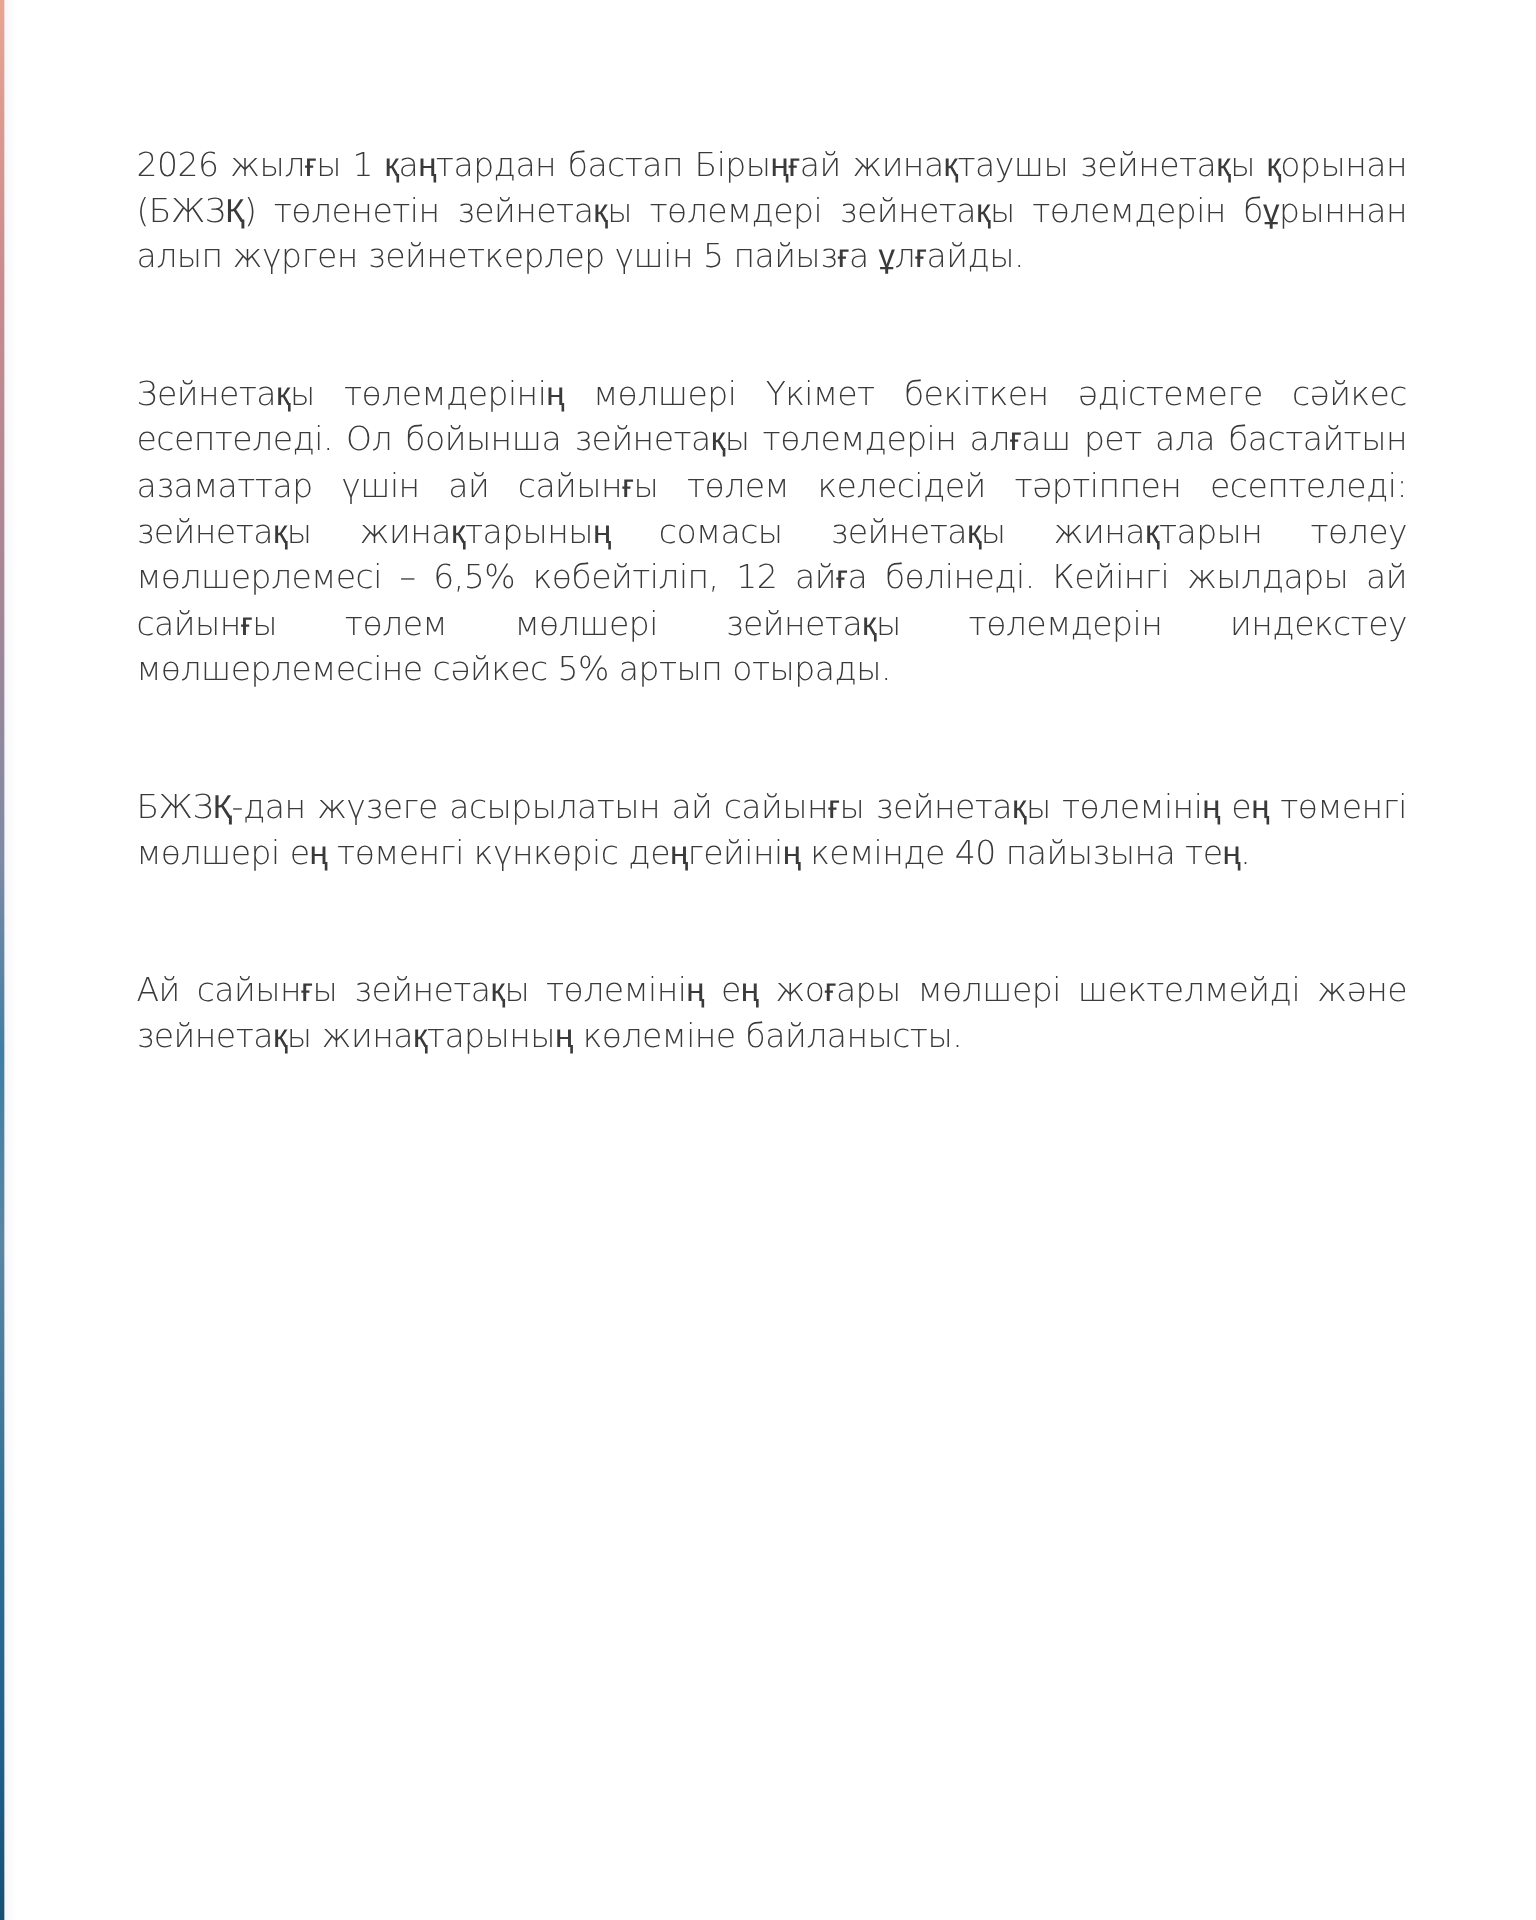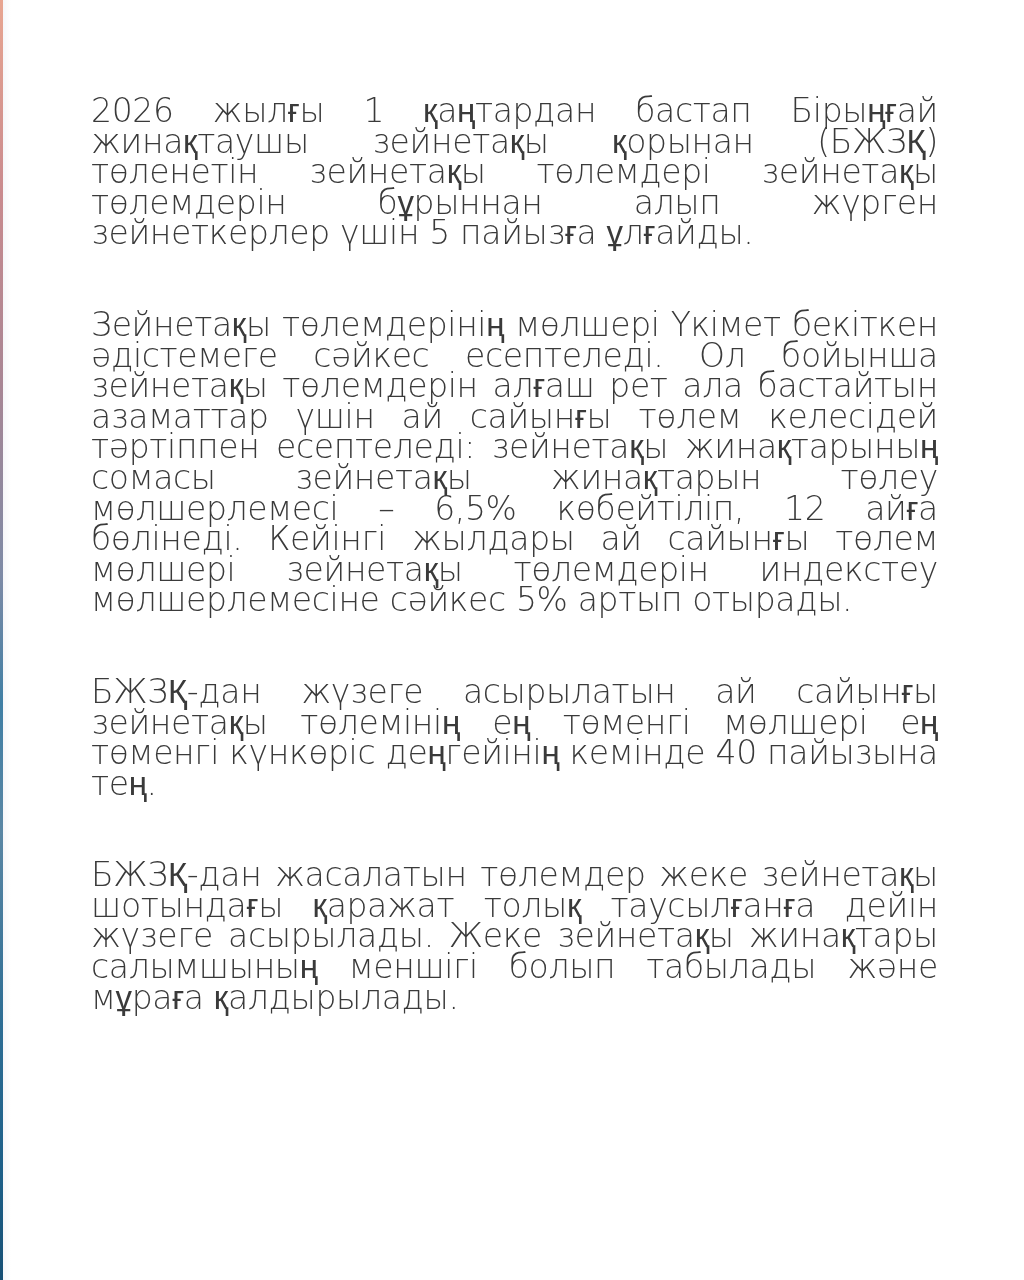--- a/index.html
+++ b/index.html
@@ -39,35 +39,35 @@
       background: linear-gradient(to right, rgba(240,240,245,0.6), rgba(255,255,255,0));
     }
     .content {
       position: absolute;
       left: 91px;
       top: 96px;
       width: 847px;
       color: #3a3a3a;
       font-family: "DejaVu Sans", sans-serif;
       font-weight: 300;
-      font-size: 33px;
+      font-size: 22px;
       line-height: 30.6px;
       letter-spacing: -0.35px;
     }
     .para {
       margin: 0 0 61px 0;
       text-align: justify;
       text-align-last: left;
       hyphens: none;
     }
   </style>
 </head>
 <body>
 
 <div class="edge-stripe"></div>
 <div class="edge-glow"></div>
 
 <main class="content">
   <p class="para">2026 жылғы 1 қаңтардан бастап Бірыңғай жинақтаушы зейнетақы қорынан (БЖЗҚ) төленетін зейнетақы төлемдері зейнетақы төлемдерін бұрыннан алып жүрген зейнеткерлер үшін 5 пайызға ұлғайды.</p>
   <p class="para">Зейнетақы төлемдерінің мөлшері Үкімет бекіткен әдістемеге сәйкес есептеледі. Ол бойынша зейнетақы төлемдерін алғаш рет ала бастайтын азаматтар үшін ай сайынғы төлем келесідей тәртіппен есептеледі: зейнетақы жинақтарының сомасы зейнетақы жинақтарын төлеу мөлшерлемесі – 6,5% көбейтіліп, 12 айға бөлінеді. Кейінгі жылдары ай сайынғы төлем мөлшері зейнетақы төлемдерін индекстеу мөлшерлемесіне сәйкес 5% артып отырады.</p>
   <p class="para">БЖЗҚ-дан жүзеге асырылатын ай сайынғы зейнетақы төлемінің ең төменгі мөлшері ең төменгі күнкөріс деңгейінің кемінде 40 пайызына тең.</p>
-  <p class="para">БЖЗҚ-дан жасалатын төлемдер жеке зейнетақы шотындағы қаражат толық таусылғанға дейін жүзеге асырылады. Жеке зейнетақы жинақтары салымшының меншігі болып табылады және мұраға қалдырылады.</p>
+  <p class="para">Ай сайынғы зейнетақы төлемінің ең жоғары мөлшері шектелмейді және зейнетақы жинақтарының көлеміне байланысты.</p>
 </main>
 
 </body></html>

